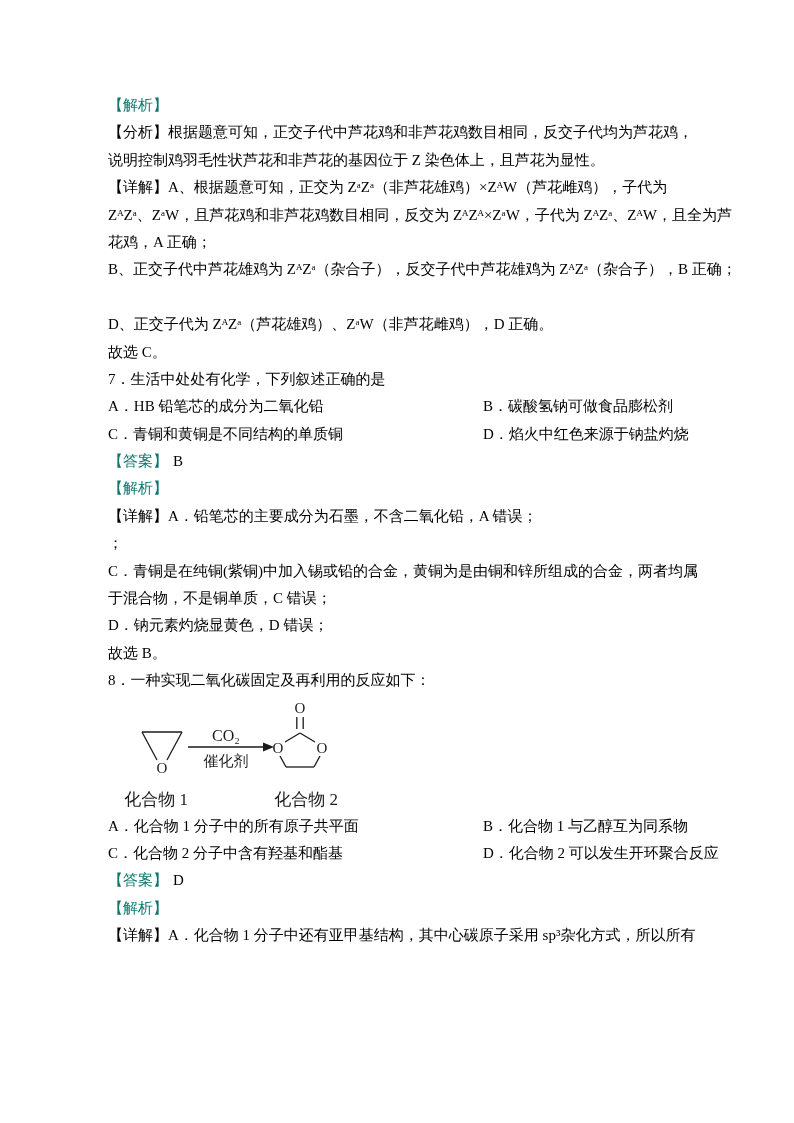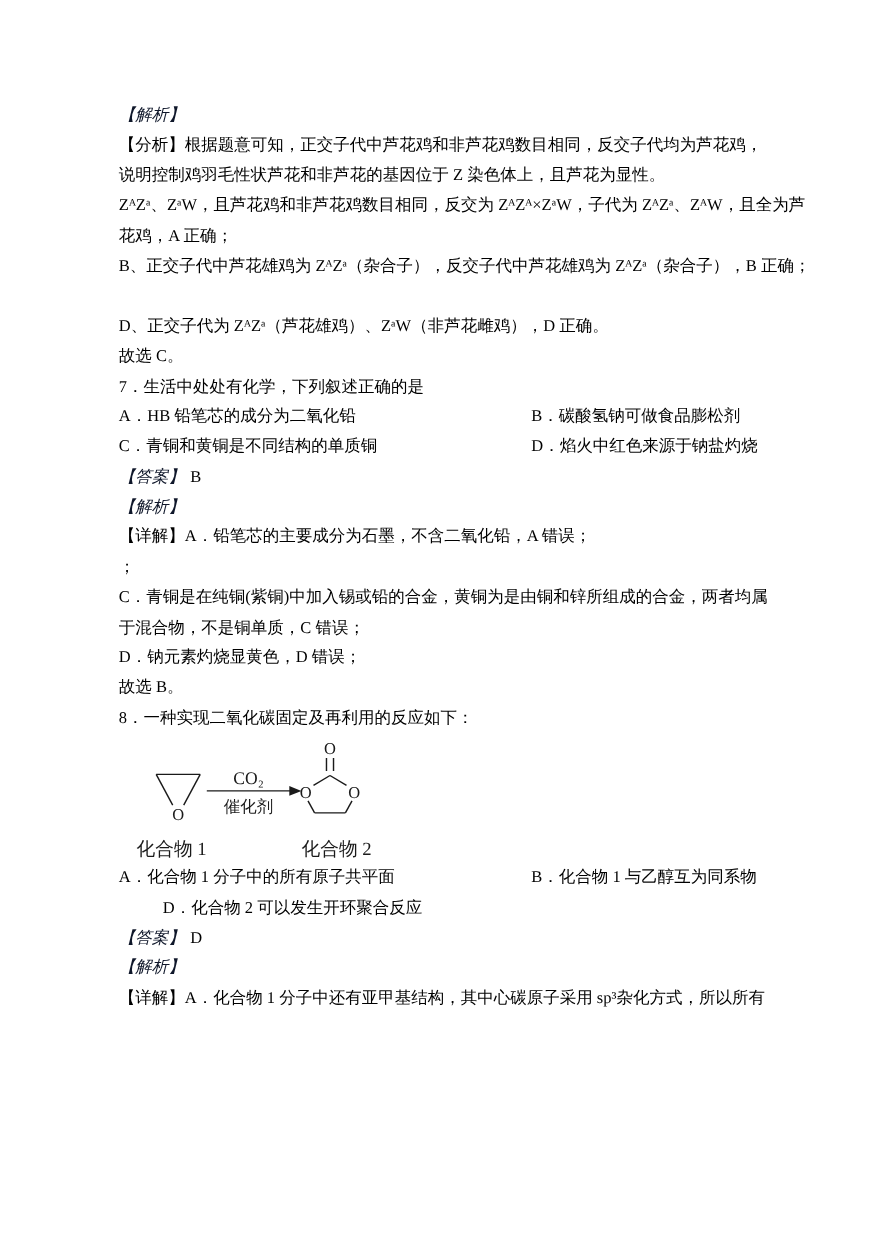--- a/index.html
+++ b/index.html
@@ -24,22 +24,21 @@
   .line {
     height: 27.4px;
     line-height: 27.4px;
     font-size: 15px;
     white-space: nowrap;
   }
   .blank-line {
     height: 27.4px;
   }
   .label-blue {
-    color: #0f172a;
-    font-style: italic;
+    color: #0f766e;
   }
   .ans-letter {
     margin-left: 5px;
   }
   .opt-row {
     display: flex;
     height: 27.4px;
     line-height: 27.4px;
     font-size: 15px;
     white-space: nowrap;
@@ -73,20 +72,21 @@
   }
 </style>
 </head>
 <body>
 
 <div class="page-content">
 
   <div class="line"><span class="label-blue">【解析】</span></div>
   <div class="line">【分析】根据题意可知，正交子代中芦花鸡和非芦花鸡数目相同，反交子代均为芦花鸡，</div>
   <div class="line">说明控制鸡羽毛性状芦花和非芦花的基因位于 Z 染色体上，且芦花为显性。</div>
+  <div class="line">【详解】A、根据题意可知，正交为 ZᵃZᵃ（非芦花雄鸡）×ZᴬW（芦花雌鸡），子代为</div>
   <div class="line">ZᴬZᵃ、ZᵃW，且芦花鸡和非芦花鸡数目相同，反交为 ZᴬZᴬ×ZᵃW，子代为 ZᴬZᵃ、ZᴬW，且全为芦</div>
   <div class="line">花鸡，A 正确；</div>
   <div class="line">B、正交子代中芦花雄鸡为 ZᴬZᵃ（杂合子），反交子代中芦花雄鸡为 ZᴬZᵃ（杂合子），B 正确；</div>
   <div class="blank-line"></div>
   <div class="line">D、正交子代为 ZᴬZᵃ（芦花雄鸡）、ZᵃW（非芦花雌鸡），D 正确。</div>
   <div class="line">故选 C。</div>
 
   <div class="line">7．生活中处处有化学，下列叙述正确的是</div>
   <div class="opt-row">
     <div class="opt-left">A．HB 铅笔芯的成分为二氧化铅</div>
@@ -140,19 +140,20 @@
       <text x="48" y="110" font-size="17" text-anchor="middle">化合物 1</text>
       <text x="198" y="110" font-size="17" text-anchor="middle">化合物 2</text>
     </svg>
   </div>
 
   <div class="opt-row">
     <div class="opt-left">A．化合物 1 分子中的所有原子共平面</div>
     <div class="opt-right">B．化合物 1 与乙醇互为同系物</div>
   </div>
   <div class="opt-row">
+    <div class="opt-left">C．化合物 2 分子中含有羟基和酯基</div>
     <div class="opt-right">D．化合物 2 可以发生开环聚合反应</div>
   </div>
   <div class="line"><span class="label-blue">【答案】</span><span class="ans-letter">D</span></div>
   <div class="line"><span class="label-blue">【解析】</span></div>
   <div class="line">【详解】A．化合物 1 分子中还有亚甲基结构，其中心碳原子采用 sp³杂化方式，所以所有</div>
 
 </div>
 
 </body></html>

